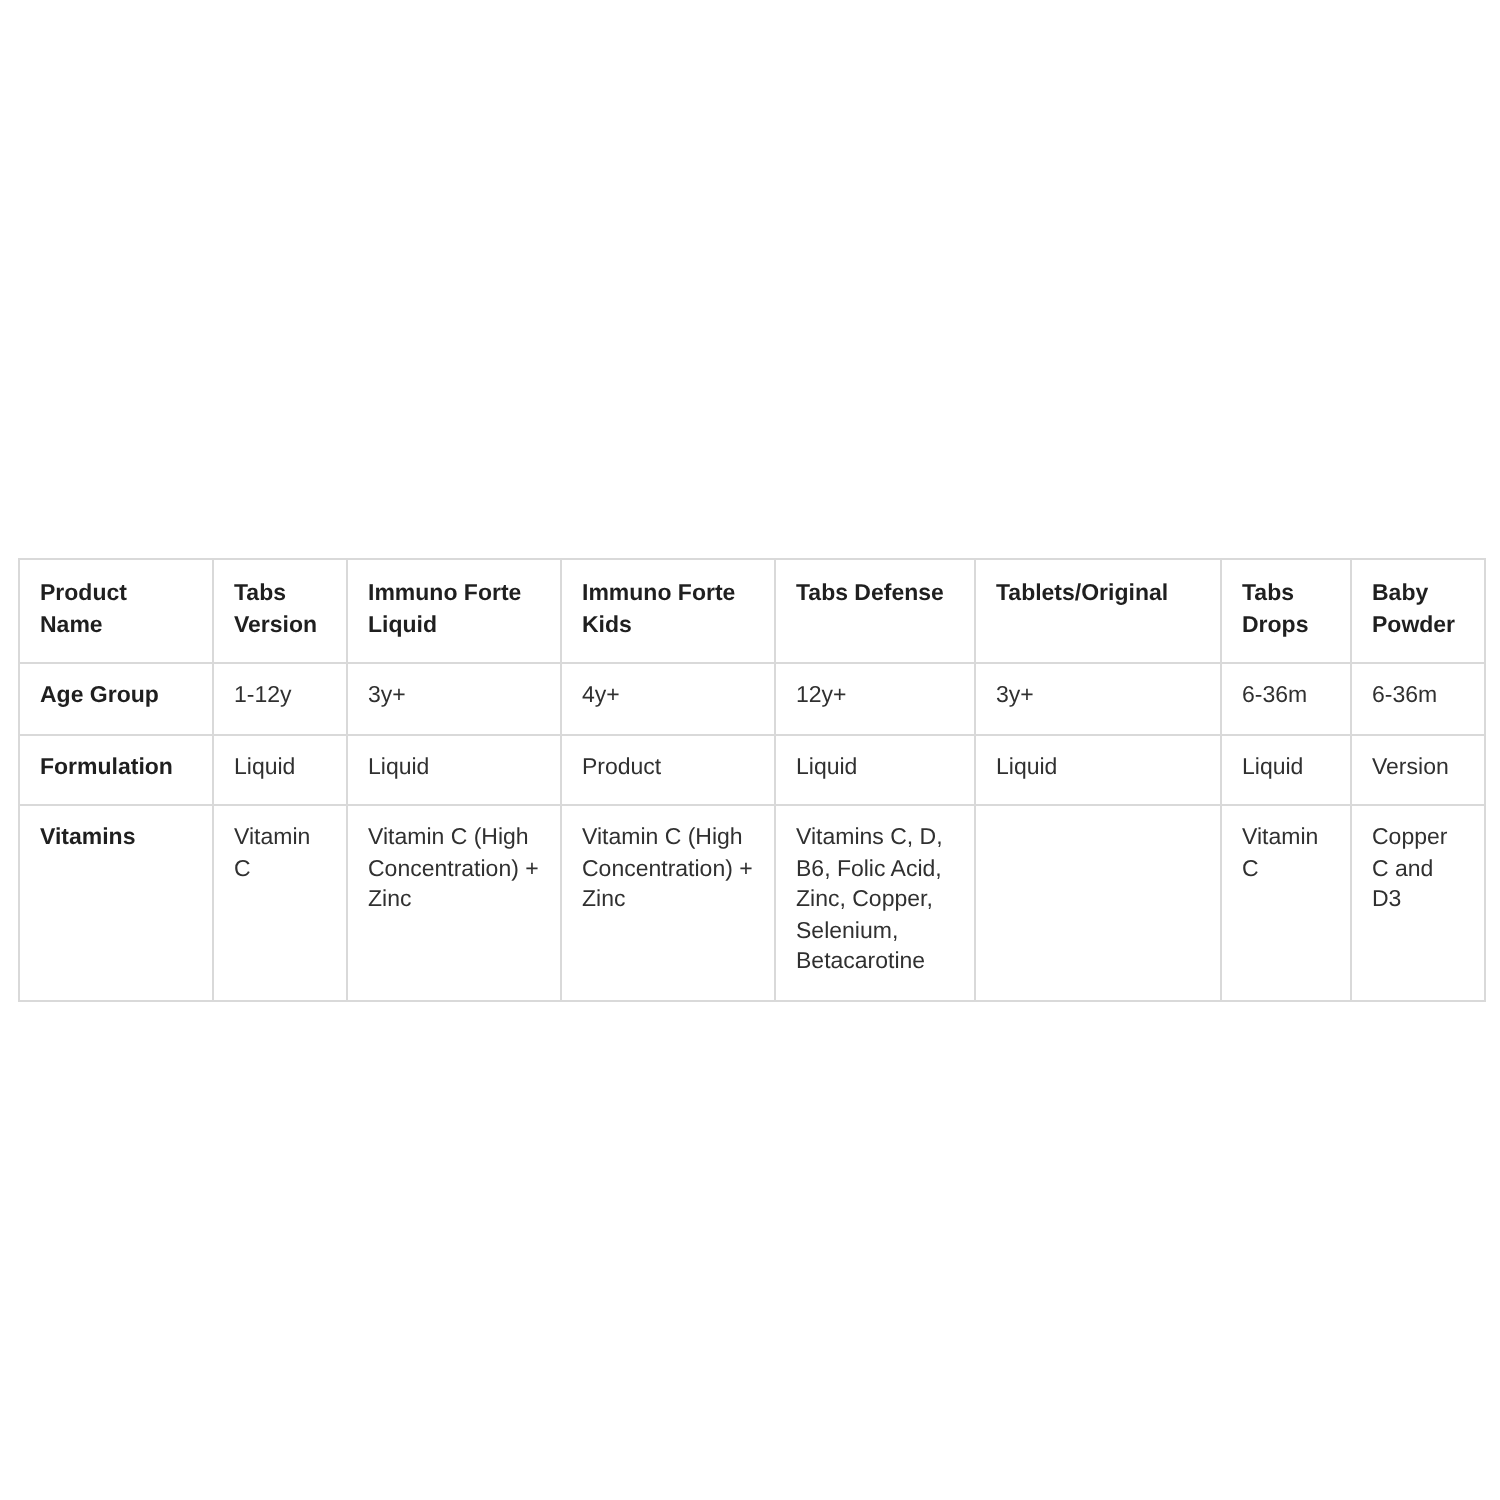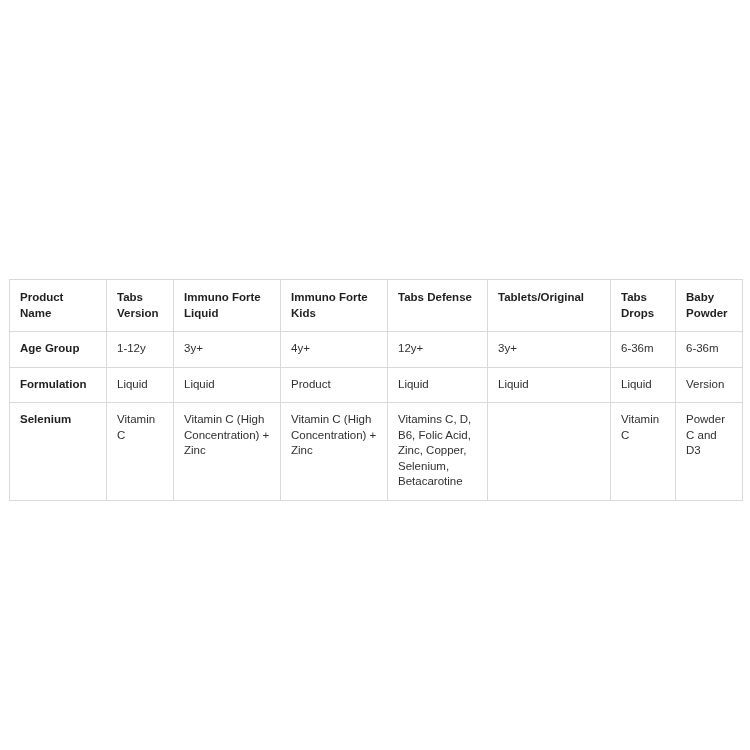--- a/index.html
+++ b/index.html
@@ -105,25 +105,25 @@
           <th class="rowhead">Formulation</th>
           <td>Liquid</td>
           <td>Liquid</td>
           <td>Product</td>
           <td>Liquid</td>
           <td>Liquid</td>
           <td>Liquid</td>
           <td>Version</td>
         </tr>
         <tr>
-          <th class="rowhead">Selenium</th>
+          <th class="rowhead">Vitamins</th>
           <td>Vitamin C</td>
           <td>Vitamin C (High Concentration) + Zinc</td>
           <td>Vitamin C (High Concentration) + Zinc</td>
           <td>Vitamins C, D, B6, Folic Acid, Zinc, Copper, Selenium, Betacarotine</td>
           <td></td>
           <td>Vitamin C</td>
-          <td>Powder C and D3</td>
+          <td>Copper C and D3</td>
         </tr>
       </tbody>
     </table>
   </div>
 </div>
 
 </body></html>

